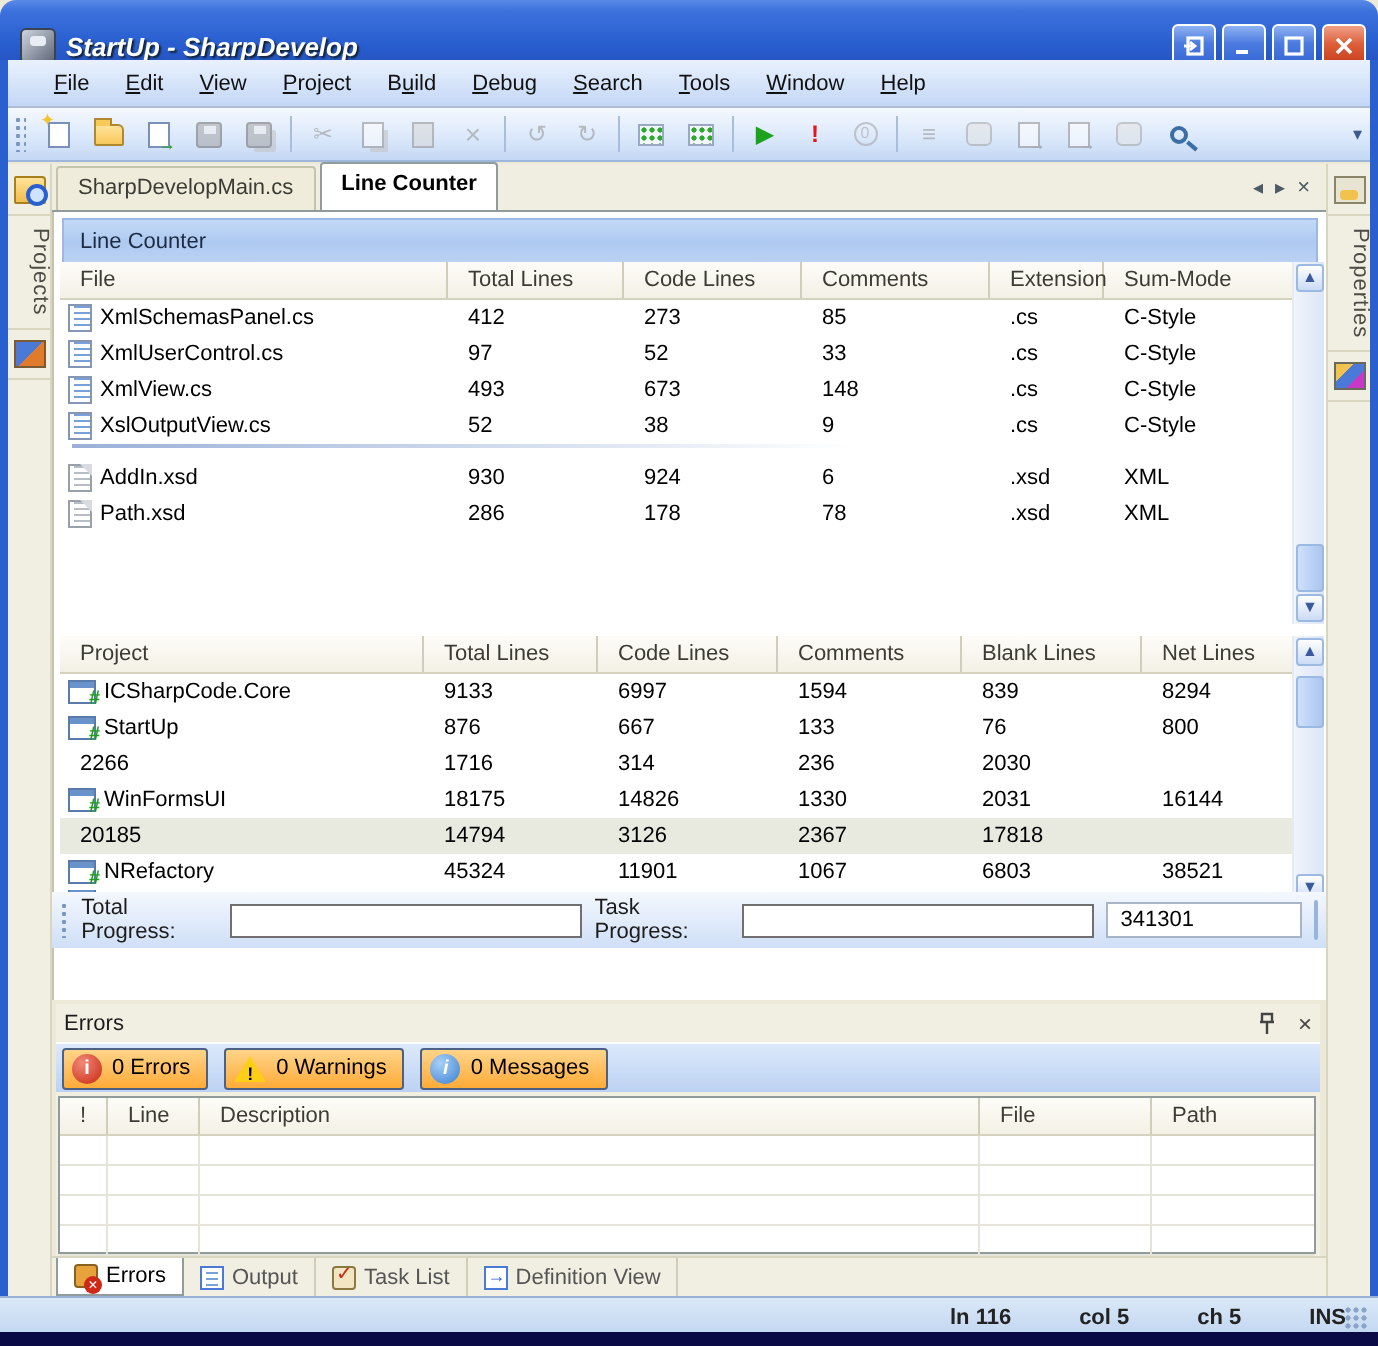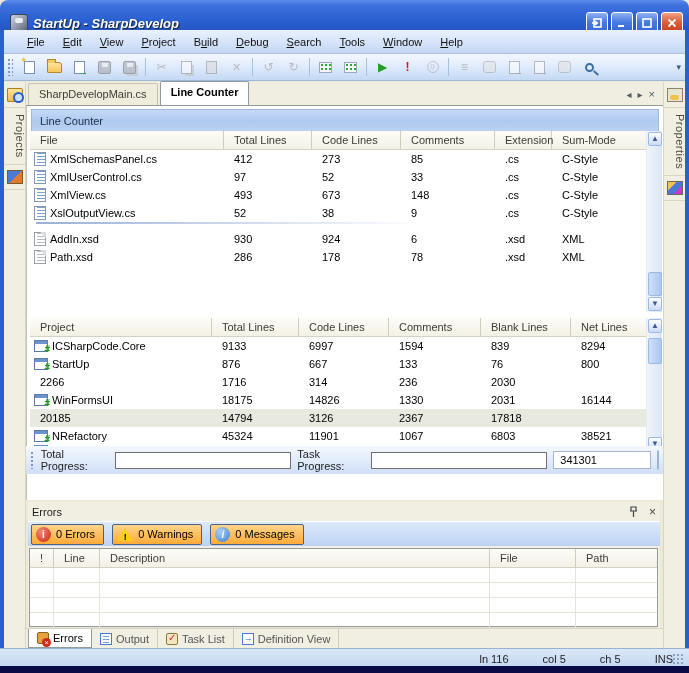--- a/index.html
+++ b/index.html
@@ -164,21 +164,21 @@
     background-image:linear-gradient(#7aa0d8 1px, transparent 1px); background-size:100% 3px; }
   .ico-tasks .bic { background:#f2e6c2; border:1px solid #8a7a40; border-radius:2px; }
   .ico-tasks .bic:after { content:"✓"; position:absolute; left:1px; top:-2px; color:#d02818; font-size:10px; font-weight:bold; }
   .ico-defview .bic { background:#fff; border:1px solid #4a79d8; }
   .ico-defview .bic:after { content:"→"; position:absolute; left:1px; top:-1px; color:#2a5fd0; font-size:9px; font-weight:bold; }
 
   
   .statusbar { position:absolute; left:0; top:648px; width:689px; height:20px;
     background:linear-gradient(180deg,#dae8f8 0%,#c2d6f0 100%); border-top:1px solid #98b1d4;
     display:flex; align-items:center; justify-content:flex-end; gap:0; z-index:65; }
-  .sseg { color:#222; padding-right:34px; }
+  .sseg { color:#222; padding-right:34px;font-weight:bold; }
   .sseg.last { padding-right:16px; }
   .rgrip { position:absolute; right:5px; bottom:3px; width:12px; height:12px;
     background-image:radial-gradient(#8aa4c8 1.2px, transparent 1.4px); background-size:4px 4px; background-position:bottom right; }
 </style>
 </head>
 <body>
 
 <div id="win">
 
   <div class="titlebar">

